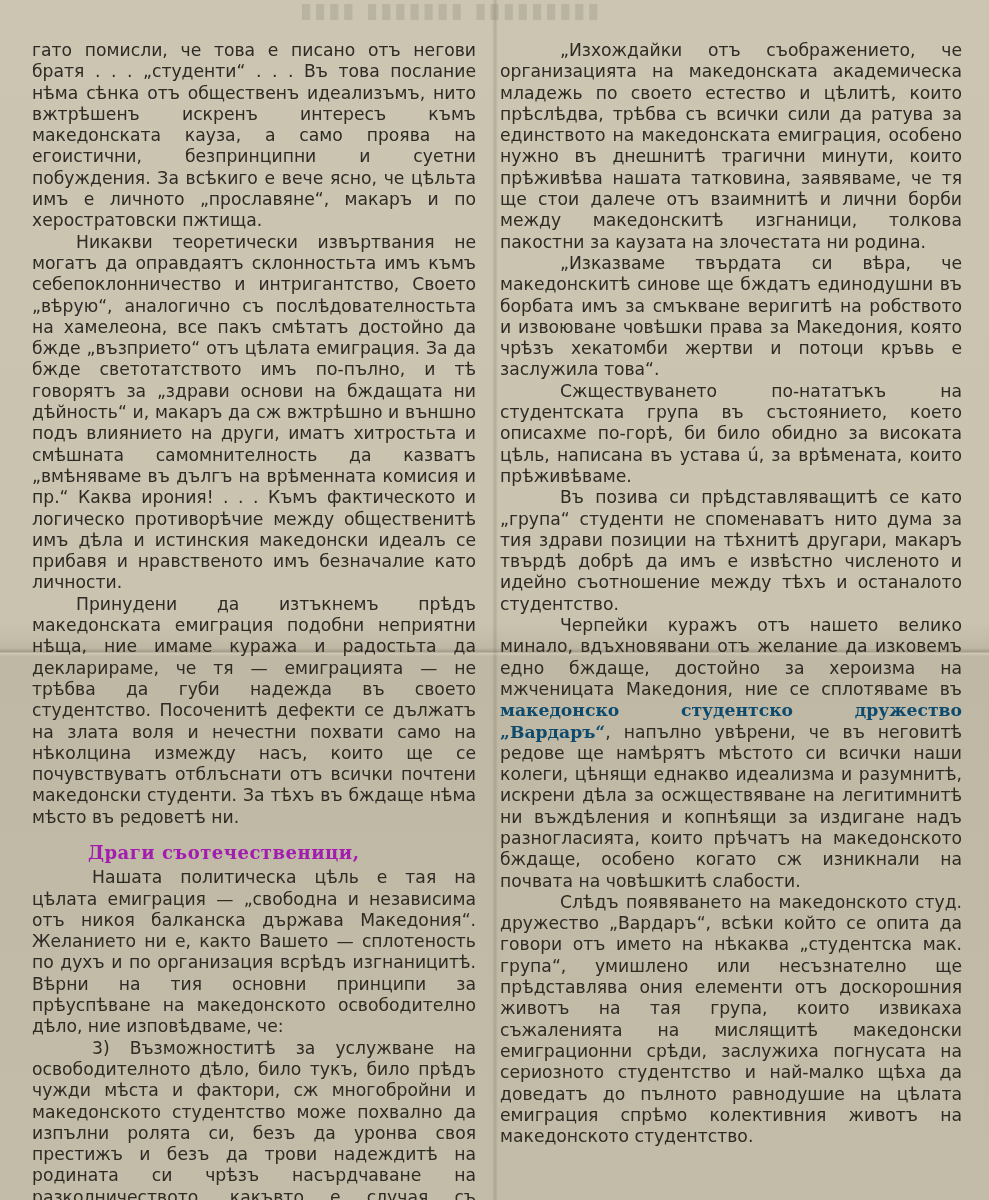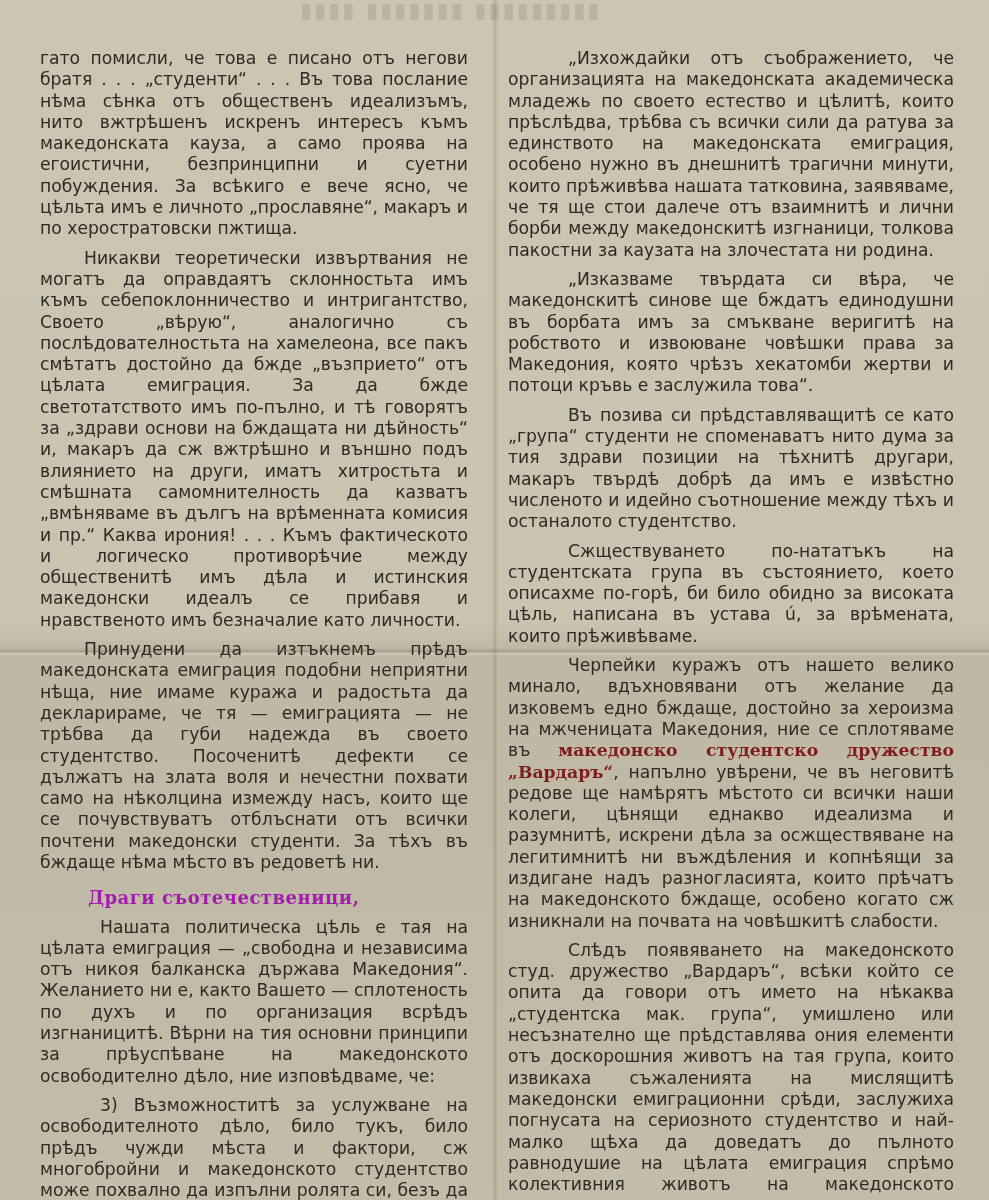--- a/index.html
+++ b/index.html
@@ -28,29 +28,29 @@
     color: rgba(60,55,45,0.12); font-size: 22px; font-weight: bold; letter-spacing: 2px;
     transform: scaleY(-1); white-space: nowrap; overflow: hidden;
   }
   .col {
     position: absolute; top: 40px;
     font-size: 17.2px; line-height: 21.3px;
     text-align: justify;
   }
   .col.left { left: 32px; width: 444px; }
   .col.right { left: 500px; width: 462px; }
-  .col p { margin: 8px; text-indent: 0; }
+  .col p { margin: 0; text-indent: 0; }
   .col p.ind { text-indent: 44px; }
   .col p.ind2 { text-indent: 60px; }
   .heading {
     margin: 14px 0 4px 56px !important;
     font-family: "DejaVu Serif", serif; font-weight: bold; font-size: 18px;
     letter-spacing: 0.5px; color: #a21caf;
   }
-  b.bold { font-family: "DejaVu Serif", serif; font-weight: bold; color: #7f1d1d; }
+  b.bold { font-family: "DejaVu Serif", serif; font-weight: bold; color: #0c4a6e; }
 </style>
 </head>
 <body>
 
 <div class="paper"></div>
 <div class="ghost-header">▮▮▮▮ ▮▮▮▮▮▮▮ ▮▮▮▮▮▮▮▮▮</div>
 <div class="fold-v"></div>
 <div class="fold-h"></div>
 
 <div class="col left">
@@ -59,18 +59,18 @@
   <p class="ind">Принудени да изтъкнемъ прѣдъ македонската емиграция подобни неприятни нѣща, ние имаме куража и радостьта да декларираме, че тя — емиграцията — не трѣбва да губи надежда въ своето студентство. Посоченитѣ дефекти се дължатъ на злата воля и нечестни похвати само на нѣколцина измежду насъ, които ще се почувствуватъ отблъснати отъ всички почтени македонски студенти. За тѣхъ въ бждаще нѣма мѣсто въ редоветѣ ни.</p>
   <p class="heading">Драги съотечественици,</p>
   <p class="ind2">Нашата политическа цѣль е тая на цѣлата емиграция — „свободна и независима отъ никоя балканска държава Македония“. Желанието ни е, както Вашето — сплотеность по духъ и по организация всрѣдъ изгнаницитѣ. Вѣрни на тия основни принципи за прѣуспѣване на македонското освободително дѣло, ние изповѣдваме, че:</p>
   <p class="ind2">3) Възможноститѣ за услужване на освободителното дѣло, било тукъ, било прѣдъ чужди мѣста и фактори, сж многобройни и македонското студентство може похвално да изпълни ролята си, безъ да уронва своя престижъ и безъ да трови надеждитѣ на родината си чрѣзъ насърдчаване на разколничеството, какъвто е случая съ споменатия позивъ, въ който студентството се поканва да се присъедини къмъ „Врѣм. комисия“, т. е. да вземе страна въ дрязгитѣ всрѣдъ емиграцията.</p>
 
 </div>
 
 <div class="col right">
   <p class="ind2">„Изхождайки отъ съображението, че организацията на македонската академическа младежь по своето естество и цѣлитѣ, които прѣслѣдва, трѣбва съ всички сили да ратува за единството на македонската емиграция, особено нужно въ днешнитѣ трагични минути, които прѣживѣва нашата татковина, заявяваме, че тя ще стои далече отъ взаимнитѣ и лични борби между македонскитѣ изгнаници, толкова пакостни за каузата на злочестата ни родина.</p>
   <p class="ind2">„Изказваме твърдата си вѣра, че македонскитѣ синове ще бждатъ единодушни въ борбата имъ за смъкване веригитѣ на робството и извоюване човѣшки права за Македония, която чрѣзъ хекатомби жертви и потоци кръвь е заслужила това“.</p>
+  <p class="ind2">Сжществуването по-нататъкъ на студентската група въ състоянието, което описахме по-горѣ, би било обидно за високата цѣль, написана въ устава ú, за врѣмената, които прѣживѣваме.</p>
   <p class="ind2">Въ позива си прѣдставляващитѣ се като „група“ студенти не споменаватъ нито дума за тия здрави позиции на тѣхнитѣ другари, макаръ твърдѣ добрѣ да имъ е извѣстно численото и идейно съотношение между тѣхъ и останалото студентство.</p>
-  <p class="ind2">Сжществуването по-нататъкъ на студентската група въ състоянието, което описахме по-горѣ, би било обидно за високата цѣль, написана въ устава ú, за врѣмената, които прѣживѣваме.</p>
   <p class="ind2"><span>Черпейки куражъ отъ нашето велико минало, вдъхновявани отъ желание да изковемъ едно бждаще, достойно за хероизма на мжченицата Македония, ние се сплотяваме въ </span><b class="bold">македонско студентско дружество „Вардаръ“</b><span>, напълно увѣрени, че въ неговитѣ редове ще намѣрятъ мѣстото си всички наши колеги, цѣнящи еднакво идеализма и разумнитѣ, искрени дѣла за осжществяване на легитимнитѣ ни въждѣления и копнѣящи за издигане надъ разногласията, които прѣчатъ на македонското бждаще, особено когато сж изникнали на почвата на човѣшкитѣ слабости.</span></p>
   <p class="ind2">Слѣдъ появяването на македонското студ. дружество „Вардаръ“, всѣки който се опита да говори отъ името на нѣкаква „студентска мак. група“, умишлено или несъзнателно ще прѣдставлява ония елементи отъ доскорошния животъ на тая група, които извикаха съжаленията на мислящитѣ македонски емиграционни срѣди, заслужиха погнусата на сериозното студентство и най-малко щѣха да доведатъ до пълното равнодушие на цѣлата емиграция спрѣмо колективния животъ на македонското студентство.</p>
 
 </div>
 
 </body></html>

